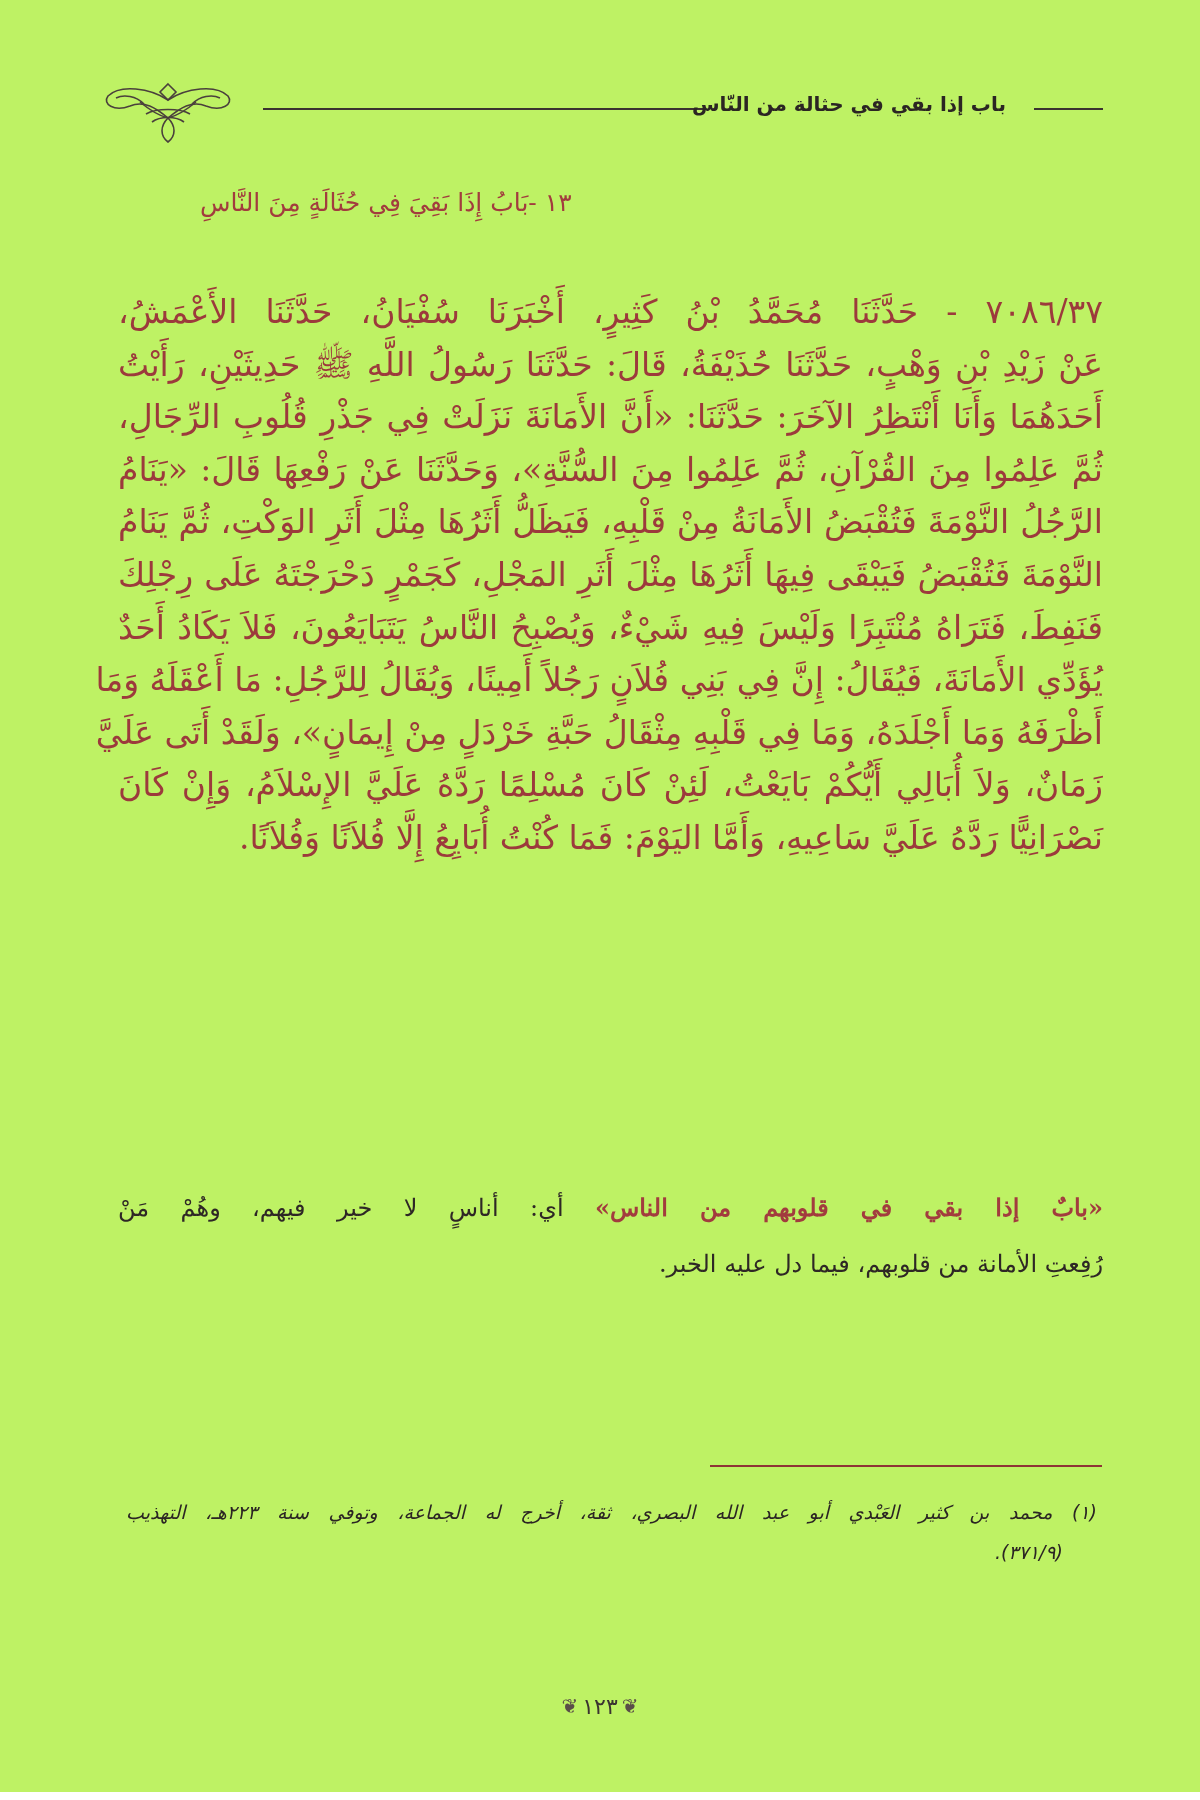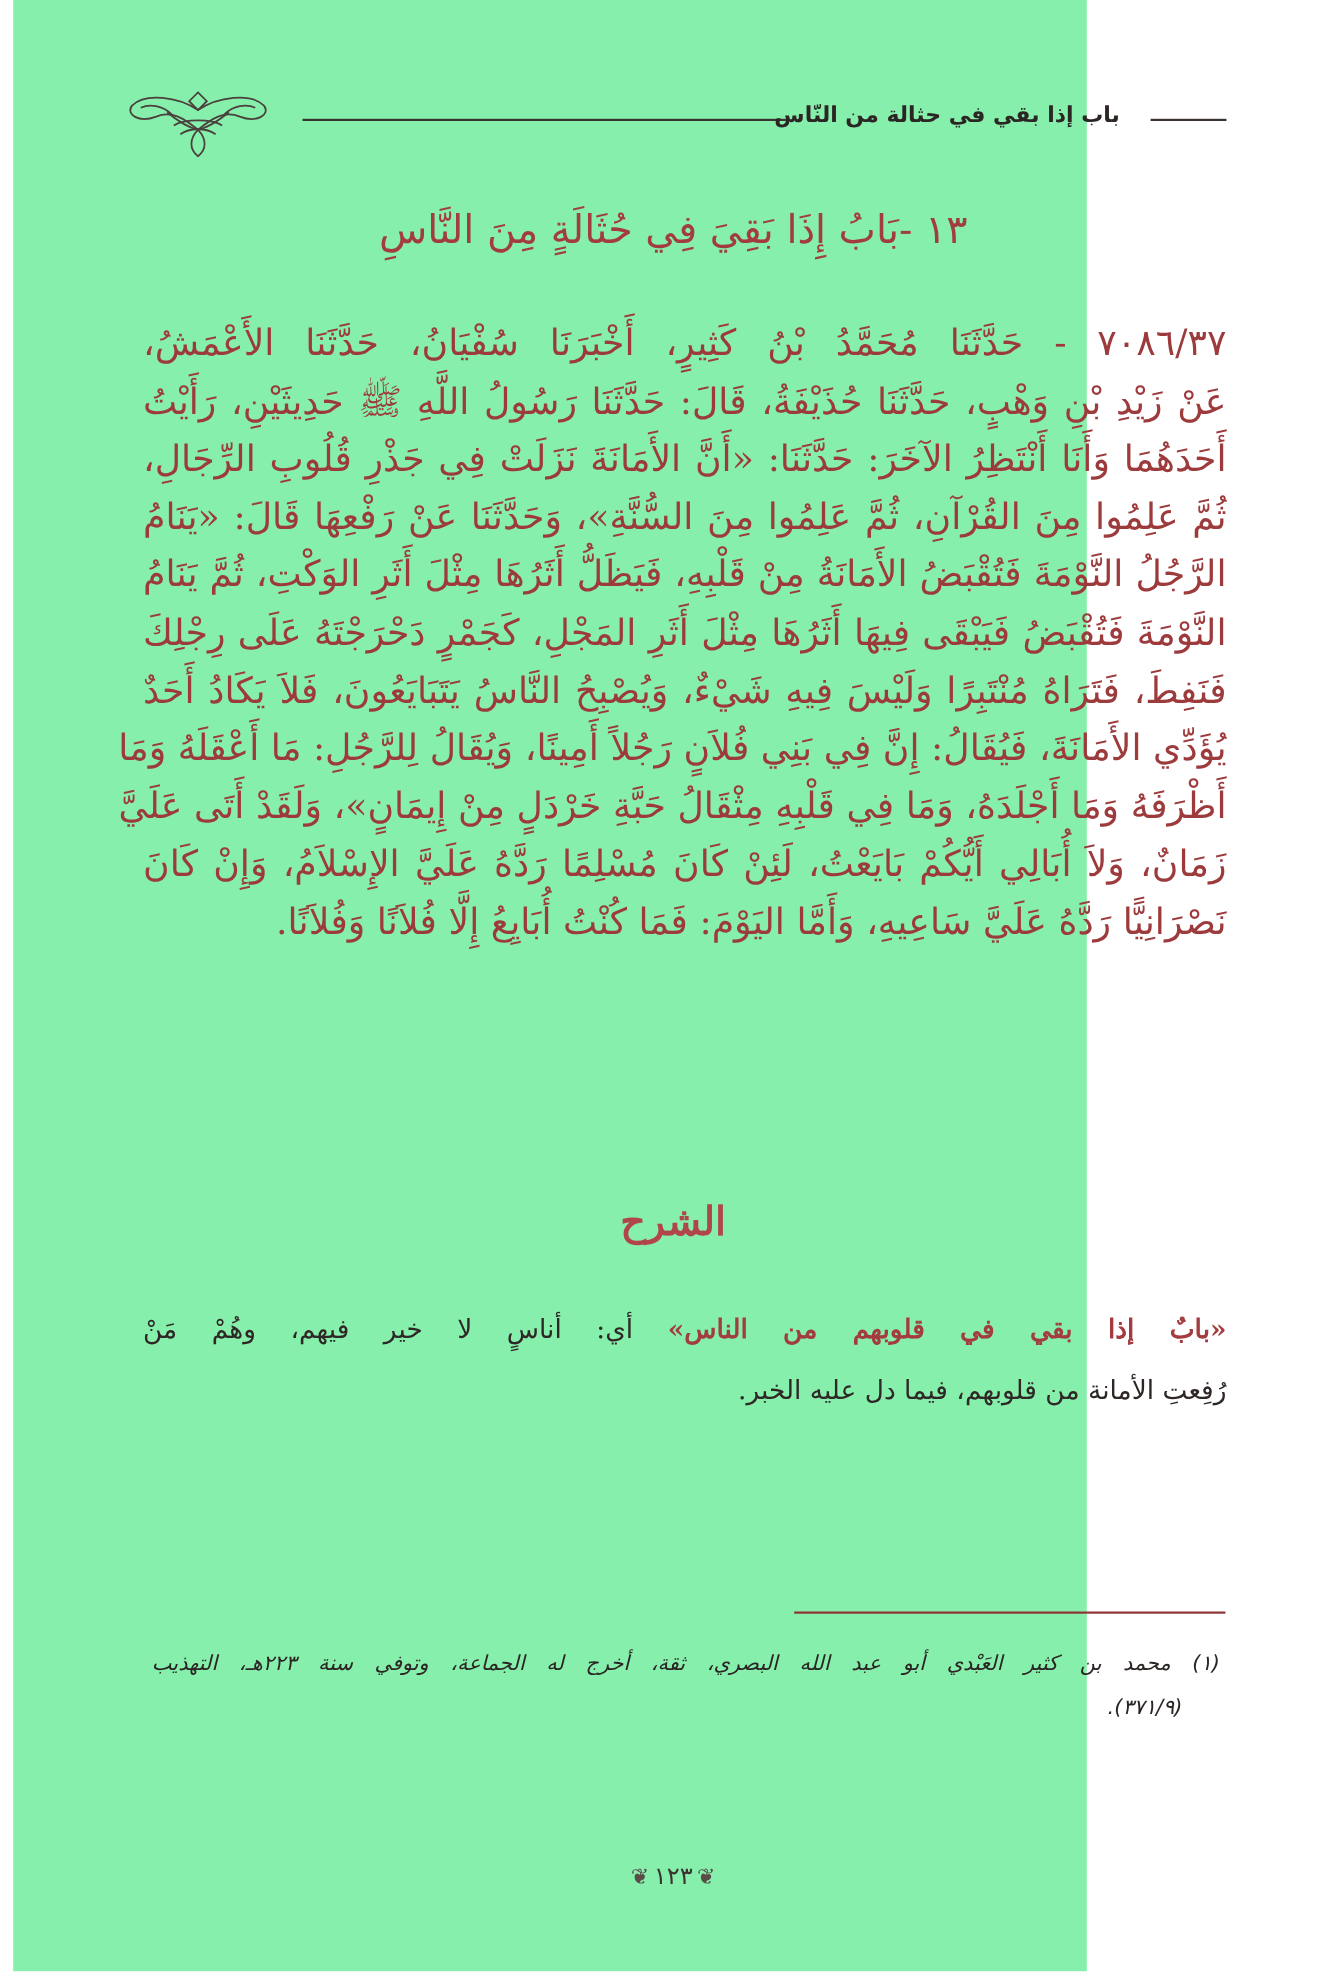--- a/index.html
+++ b/index.html
@@ -2,41 +2,41 @@
 <html><head>
 <meta charset="utf-8">
 <style>
   html, body { margin: 0; padding: 0; }
   body {
     width: 1200px; height: 1800px; position: relative; overflow: hidden;
     background: #ffffff;
     font-family: "DejaVu Sans", sans-serif;
   }
   .page {
-    position: absolute; left: 12px; top: 0; width: 976px; height: 1792px;
-    background: #86efac;
+    position: absolute; left: 0; top: 0; width: 1200px; height: 1792px;
+    background: #bef264;
   }
   .rtl { direction: rtl; unicode-bidi: embed; }
 
   
   .header-text {
     position: absolute; top: 92px; left: 714px; width: 292px;
     text-align: center; font-size: 20px; font-weight: bold; color: #2b2523;
     white-space: nowrap;
   }
   .rule { position: absolute; height: 2px; background: #3b3330; }
   .rule.h-left { left: 263px; width: 440px; top: 108px; }
   .rule.h-right { left: 1034px; width: 69px; top: 108px; }
   .ornament { position: absolute; left: 100px; top: 78px; width: 136px; height: 68px; }
 
   
   .chapter-title {
     position: absolute; top: 188px; left: 200px; width: 800px;
-    text-align: center; font-family: "DejaVu Serif", serif;
-    font-size: 36px; color: #a23c3e;
+    text-align: left; font-family: "DejaVu Serif", serif;
+    font-size: 25px; color: #a23c3e;
   }
 
   
   .body-lines {
     position: absolute; top: 286px; left: 118px; width: 985px;
   }
   .line {
     height: 52.6px; line-height: 52.6px; font-family: "DejaVu Serif", serif;
     font-size: 33px; color: #9c3a3c; white-space: nowrap;
     text-align: justify; text-align-last: justify;
@@ -109,21 +109,20 @@
     <div class="line">ثُمَّ عَلِمُوا مِنَ القُرْآنِ، ثُمَّ عَلِمُوا مِنَ السُّنَّةِ»، وَحَدَّثَنَا عَنْ رَفْعِهَا قَالَ: «يَنَامُ</div>
     <div class="line">الرَّجُلُ النَّوْمَةَ فَتُقْبَضُ الأَمَانَةُ مِنْ قَلْبِهِ، فَيَظَلُّ أَثَرُهَا مِثْلَ أَثَرِ الوَكْتِ، ثُمَّ يَنَامُ</div>
     <div class="line">النَّوْمَةَ فَتُقْبَضُ فَيَبْقَى فِيهَا أَثَرُهَا مِثْلَ أَثَرِ المَجْلِ، كَجَمْرٍ دَحْرَجْتَهُ عَلَى رِجْلِكَ</div>
     <div class="line">فَنَفِطَ، فَتَرَاهُ مُنْتَبِرًا وَلَيْسَ فِيهِ شَيْءٌ، وَيُصْبِحُ النَّاسُ يَتَبَايَعُونَ، فَلاَ يَكَادُ أَحَدٌ</div>
     <div class="line">يُؤَدِّي الأَمَانَةَ، فَيُقَالُ: إِنَّ فِي بَنِي فُلاَنٍ رَجُلاً أَمِينًا، وَيُقَالُ لِلرَّجُلِ: مَا أَعْقَلَهُ وَمَا</div>
     <div class="line">أَظْرَفَهُ وَمَا أَجْلَدَهُ، وَمَا فِي قَلْبِهِ مِثْقَالُ حَبَّةِ خَرْدَلٍ مِنْ إِيمَانٍ»، وَلَقَدْ أَتَى عَلَيَّ</div>
     <div class="line">زَمَانٌ، وَلاَ أُبَالِي أَيُّكُمْ بَايَعْتُ، لَئِنْ كَانَ مُسْلِمًا رَدَّهُ عَلَيَّ الإِسْلاَمُ، وَإِنْ كَانَ</div>
     <div class="line last">نَصْرَانِيًّا رَدَّهُ عَلَيَّ سَاعِيهِ، وَأَمَّا اليَوْمَ: فَمَا كُنْتُ أُبَايِعُ إِلَّا فُلاَنًا وَفُلاَنًا.</div>
   </div>
 
-  <div class="sharh-title rtl">الشرح</div>
 
   <div class="commentary rtl">
     <div class="c-line justify"><span class="red">«بابٌ إذا بقي في قلوبهم من الناس»</span><span> أي: أناسٍ لا خير فيهم، وهُمْ مَنْ</span></div>
     <div class="c-line">رُفِعتِ الأمانة من قلوبهم، فيما دل عليه الخبر.</div>
   </div>
 
   <div class="footnote-rule"></div>
   <div class="footnotes rtl">
     <div class="fn-line justify">(١) محمد بن كثير العَبْدي أبو عبد الله البصري، ثقة، أخرج له الجماعة، وتوفي سنة ٢٢٣هـ، التهذيب</div>
     <div class="fn-line cont">(٣٧١/٩).</div>

